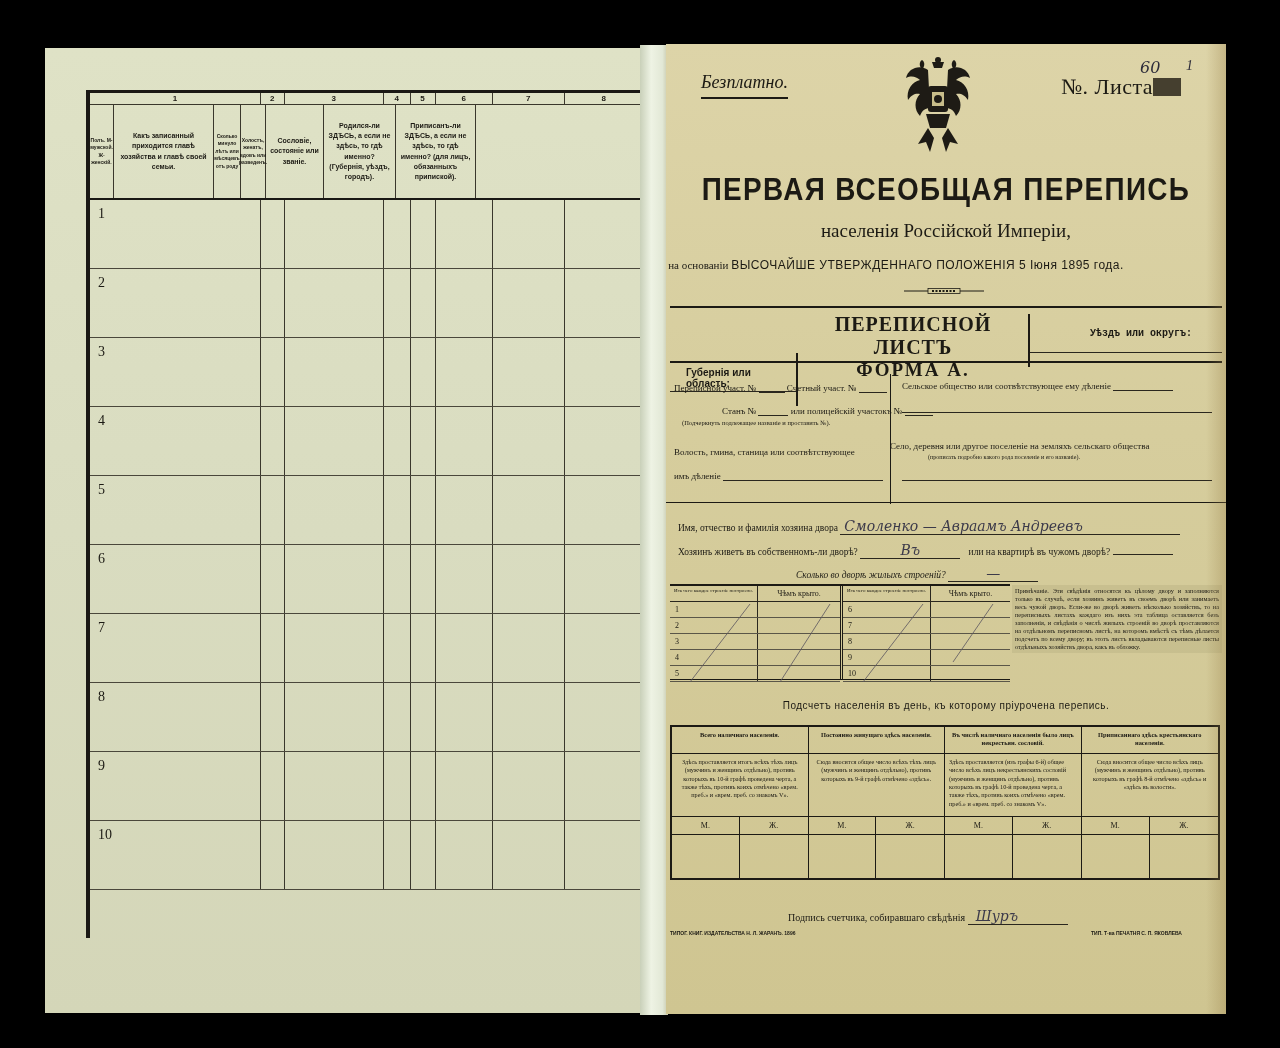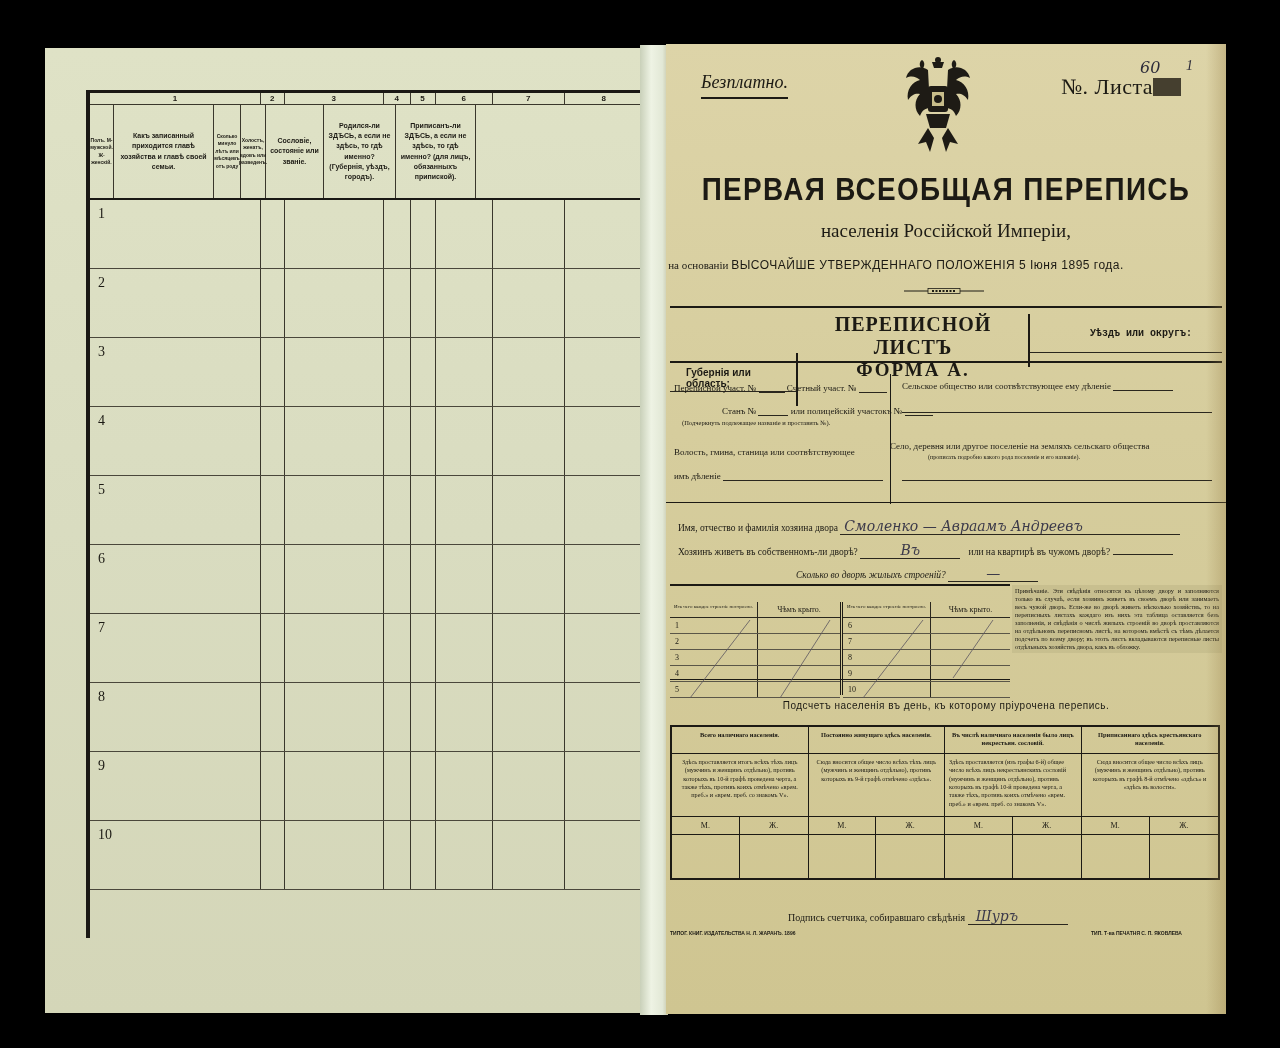--- a/index.html
+++ b/index.html
@@ -81,21 +81,21 @@
 
   .addr { font-size: 9px; line-height: 1; }
   .addr .line { display: inline-block; border-bottom: 1px solid #2a271e; height: 9px; vertical-align: bottom; }
   .addr-divider { left: 224px; top: 330px; height: 130px; border-left: 1.5px solid #1c1a14; }
   .addr-bottom { left: 0; width: 560px; top: 458px; border-top: 1.5px solid #1c1a14; }
 
   .owner { font-size: 9.5px; }
   .hw { font-family: "DejaVu Serif", serif; font-style: italic; color: #3c3a4a; font-size: 14px; }
 
   .build-table { left: 4px; top: 540px; width: 340px; height: 96px; border-top: 2px solid #1c1a14; border-bottom: 1.5px solid #1c1a14; display: flex; }
-  .bt-half { width: 170px; height: 100%; position: relative; margin-top: 16px; }
+  .bt-half { width: 170px; height: 100%; position: relative; }
   .bt-half + .bt-half { border-left: 3px double #1c1a14; }
   .bt-head { display: flex; height: 16px; border-bottom: 1px solid #2a271e; }
   .bt-head div { font-size: 5px; text-align: center; line-height: 1.2; padding-top: 2px; }
   .bt-head .k1 { width: 88px; border-right: 1px solid #2a271e; }
   .bt-head .k2 { flex: 1; font-size: 8px; padding-top: 3px; }
   .bt-row { display: flex; height: 16px; border-bottom: 1px solid #5a5648; font-size: 8px; }
   .bt-row:last-child { border-bottom: none; }
   .bt-row .k1 { width: 88px; border-right: 1px solid #2a271e; padding: 3px 0 0 5px; }
   .bt-row .k2 { flex: 1; }
   .note { left: 346px; top: 541px; width: 210px; font-size: 6.3px; line-height: 1.28; text-align: justify;

